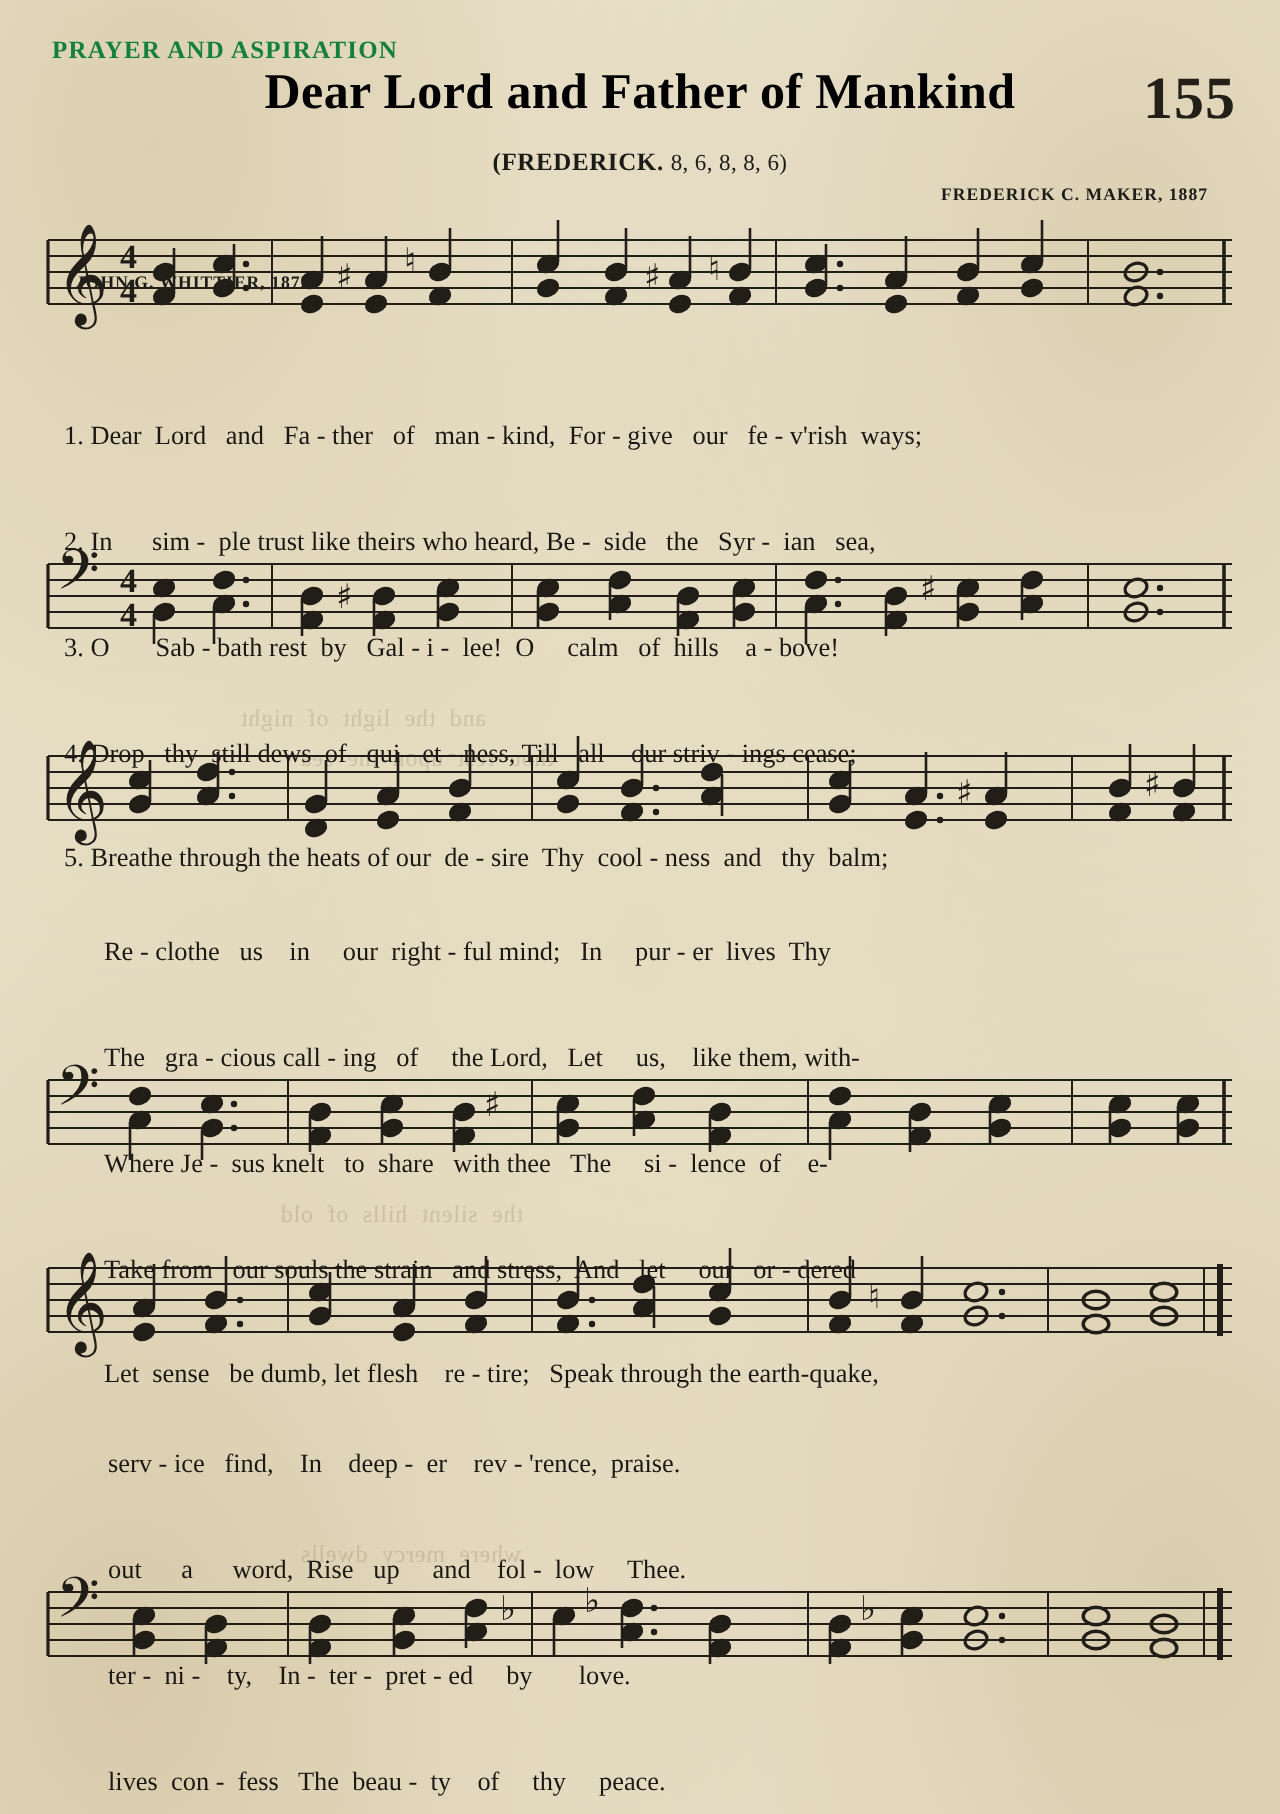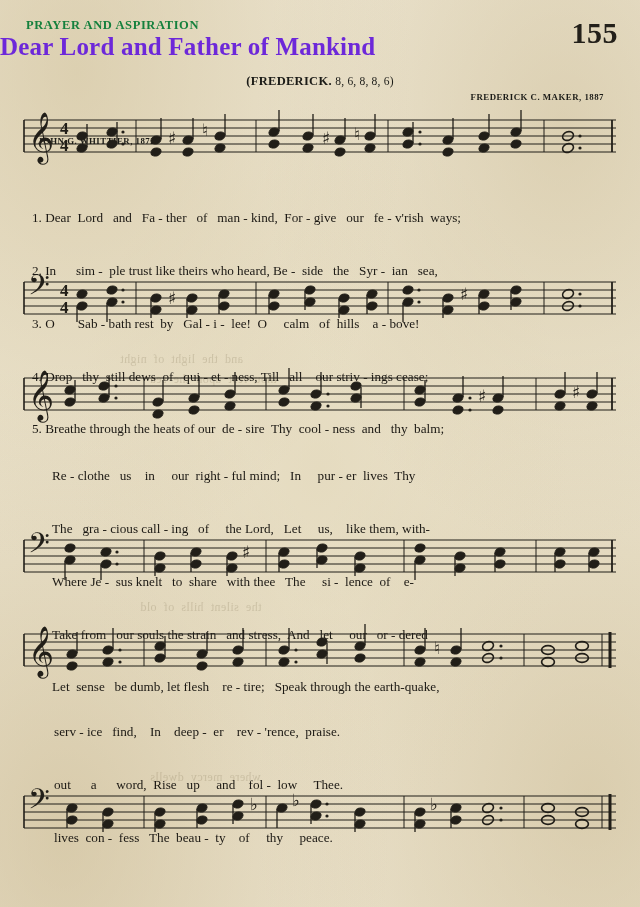--- a/index.html
+++ b/index.html
@@ -48,35 +48,35 @@
     top: 18px;
     font-family: "Liberation Serif", serif;
     font-size: 12.5px;
     letter-spacing: 0.6px;
     font-weight: 700;
     color: #15803d;
   }
   .hymn-number {
     position: absolute;
     right: 22px;
-    top: 16px;
+    top: 33px;
     font-size: 30px;
     font-weight: 700;
     letter-spacing: 0.5px;
     color: #23201a;
   }
   .title {
     position: absolute;
     left: 0;
     right: 0;
     top: 33px;
-    text-align: left;
+    text-align: center;
     font-size: 25px;
     font-weight: 700;
-    color: #6d28d9;
+    color: #000000;
     letter-spacing: 0.2px;
   }
   .meter {
     position: absolute;
     left: 0;
     right: 0;
     top: 74px;
     text-align: center;
     font-size: 12.5px;
     font-weight: 700;
@@ -911,18 +911,19 @@
               <ellipse cx="566" cy="188" rx="6.4" ry="4.4" stroke-width="1.7"></ellipse>
               <ellipse cx="566" cy="200" rx="6.4" ry="4.4" stroke-width="1.7"></ellipse>
             </g>
         </g>
       </svg>
     </div>
 
     <div class="lyrics" style="left:54px; top:688px;">
       <span class="ln">serv - ice   find,    In    deep -  er    rev - 'rence,  praise.</span>
       <span class="ln">out      a      word,  Rise   up     and    fol -  low     Thee.</span>
+      <span class="ln">ter -  ni -    ty,    In -  ter -  pret - ed     by       love.</span>
       <span class="ln">lives  con -  fess   The  beau -  ty    of     thy     peace.</span>
       
     </div>
 
   </div>
 </div>
 
 </body></html>

